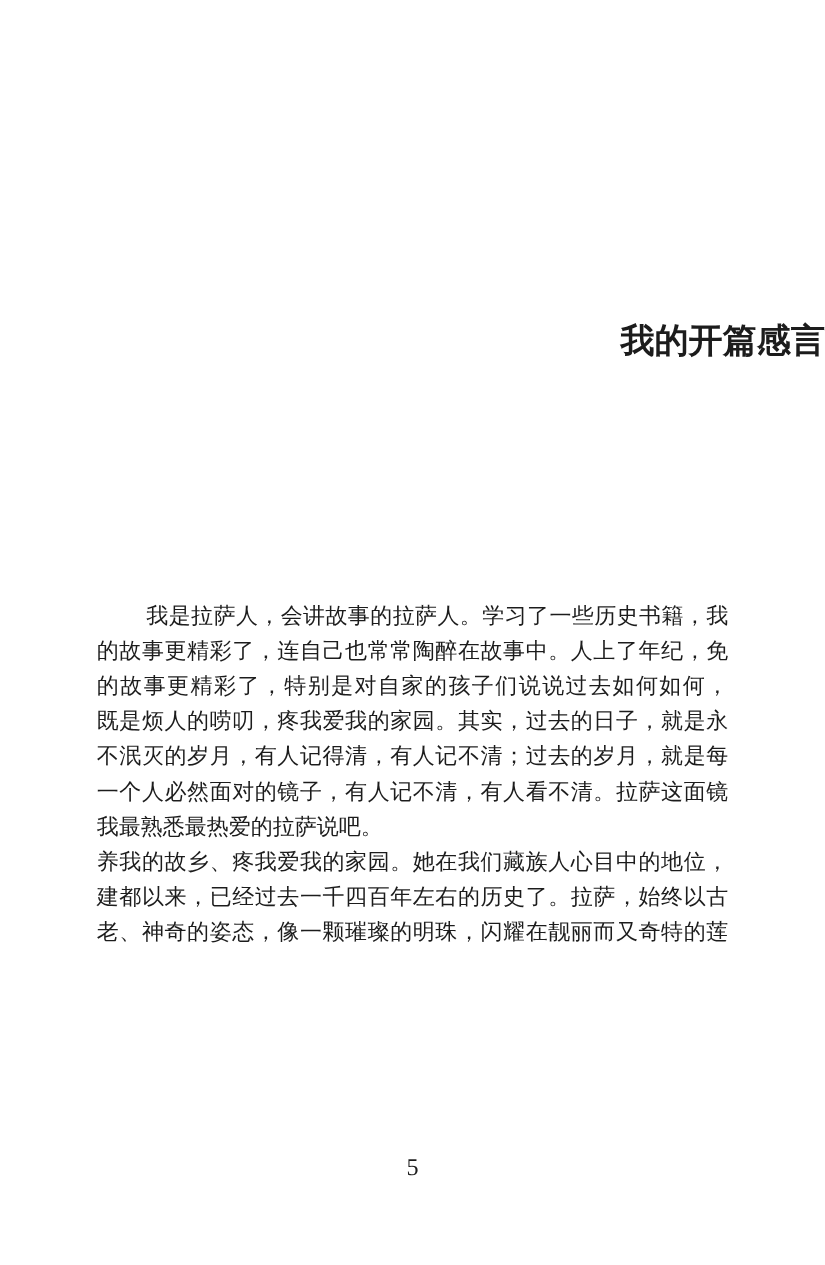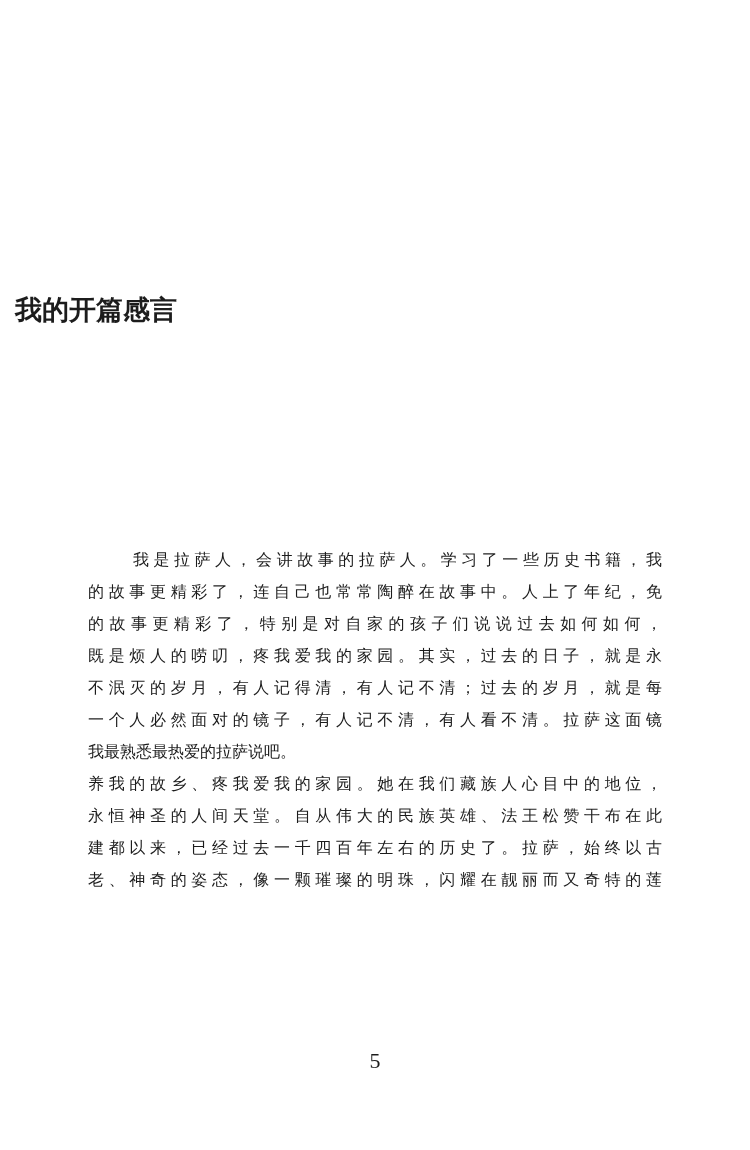--- a/index.html
+++ b/index.html
@@ -15,33 +15,33 @@
     color: #1c1c1c;
     font-family: "Liberation Serif", "DejaVu Serif", serif;
     overflow: hidden;
   }
   .title {
     position: absolute;
     top: 292px;
     left: 15px;
     right: 0;
     margin: 0;
-    text-align: left;
-    font-size: 27px;
+    text-align: right;
+    font-size: 31px;
     line-height: 36px;
     font-weight: 700;
   }
   .text-block {
     position: absolute;
     top: 544px;
     left: 88px;
     width: 574px;
   }
   .line {
-    font-size: 16px;
+    font-size: 20px;
     line-height: 32px;
     height: 32px;
     text-align: justify;
     text-align-last: justify;
     -moz-text-align-last: justify;
   }
   .line.indent {
     text-indent: 45px;
   }
   .line.last {
@@ -72,21 +72,20 @@
       <div class="line">的故事更精彩了，连自己也常常陶醉在故事中。人上了年纪，免</div>
       <div class="line">的故事更精彩了，特别是对自家的孩子们说说过去如何如何，</div>
       <div class="line">既是烦人的唠叨，疼我爱我的家园。其实，过去的日子，就是永</div>
       <div class="line">不泯灭的岁月，有人记得清，有人记不清；过去的岁月，就是每</div>
       <div class="line">一个人必然面对的镜子，有人记不清，有人看不清。拉萨这面镜</div>
       <div class="line last">我最熟悉最热爱的拉萨说吧。</div>
     </div>
 
     <div class="para">
       <div class="line">养我的故乡、疼我爱我的家园。她在我们藏族人心目中的地位，</div>
-      <div class="line">永恒神圣的人间天堂。自从伟大的民族英雄、法王松赞干布在此</div>
       <div class="line">建都以来，已经过去一千四百年左右的历史了。拉萨，始终以古</div>
       <div class="line">老、神奇的姿态，像一颗璀璨的明珠，闪耀在靓丽而又奇特的莲</div>
     </div>
 
   </div>
 
   <div class="page-number">5</div>
 
 </div>
 

